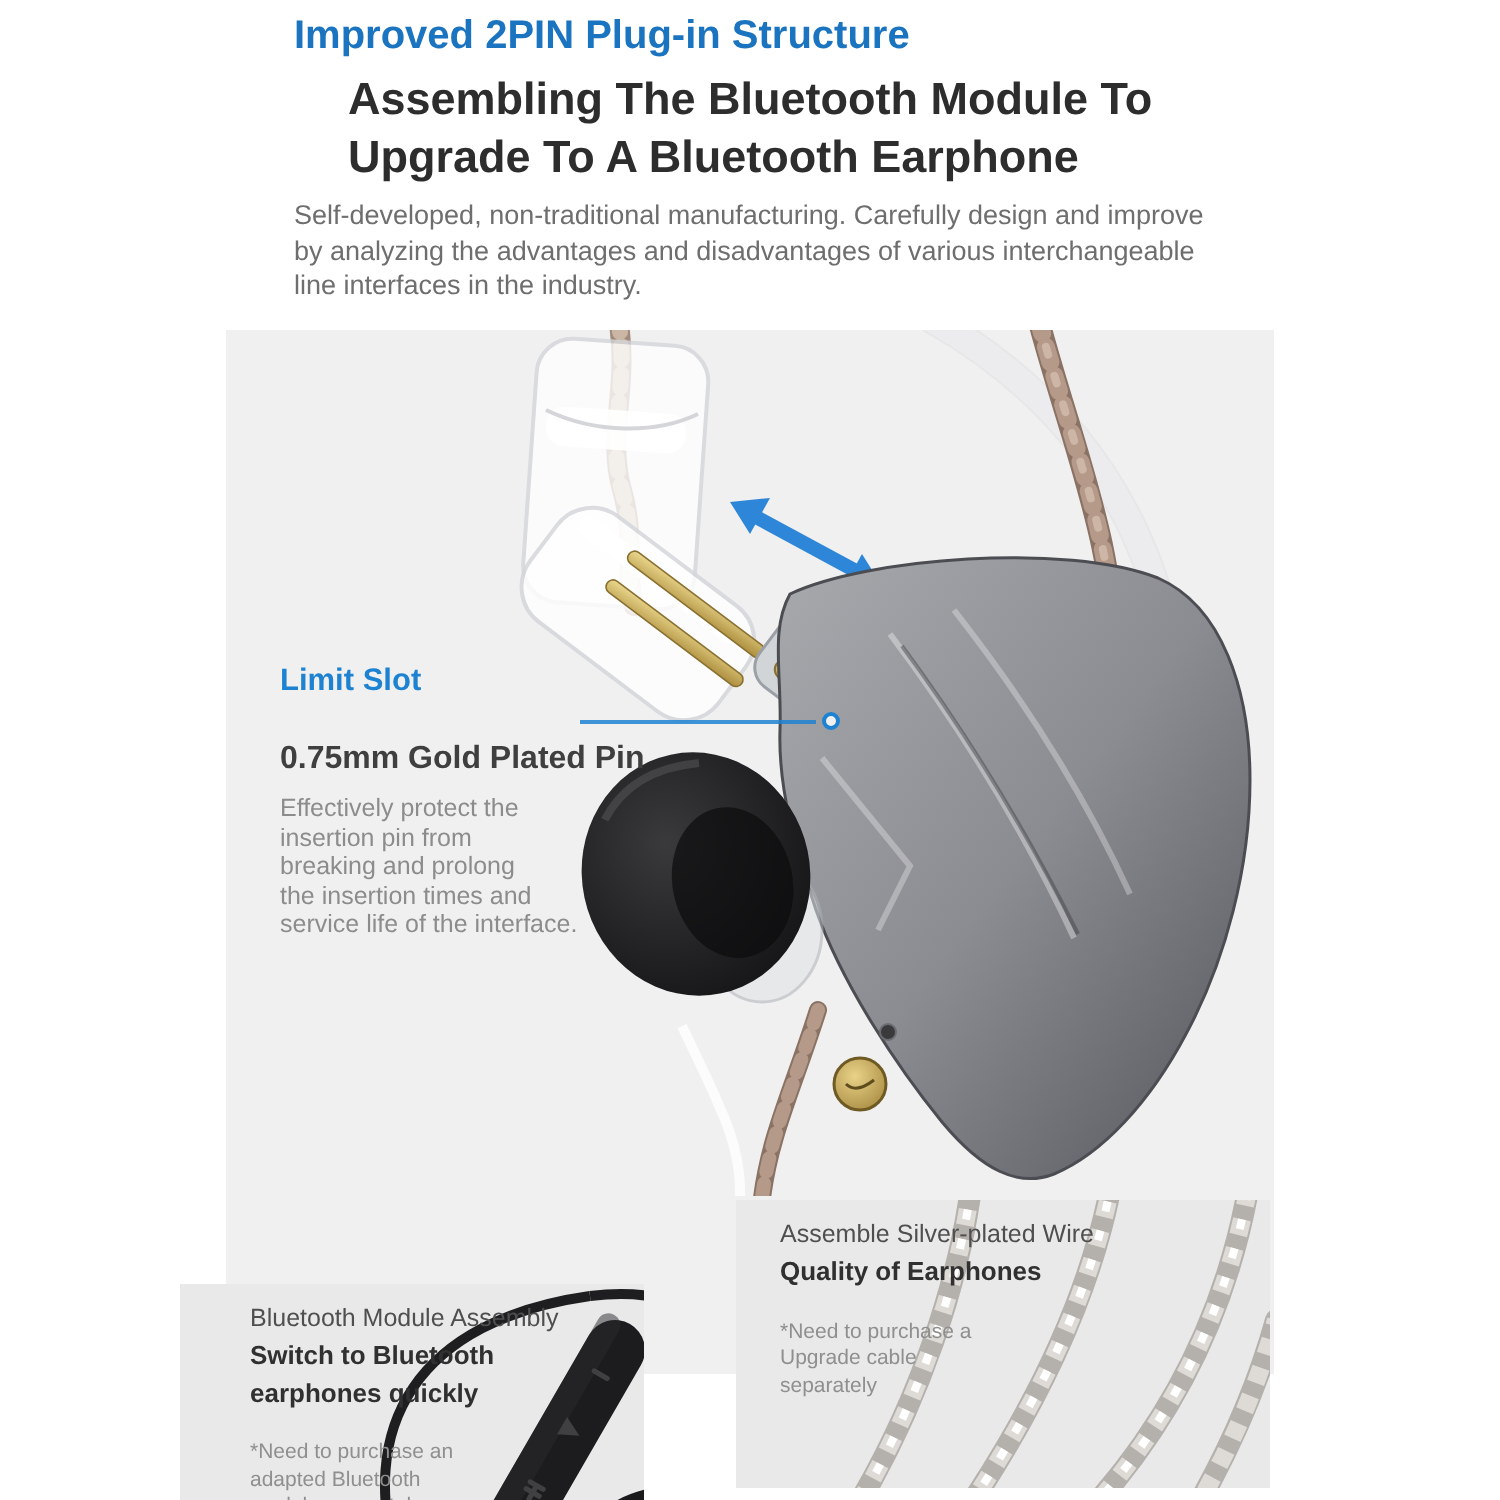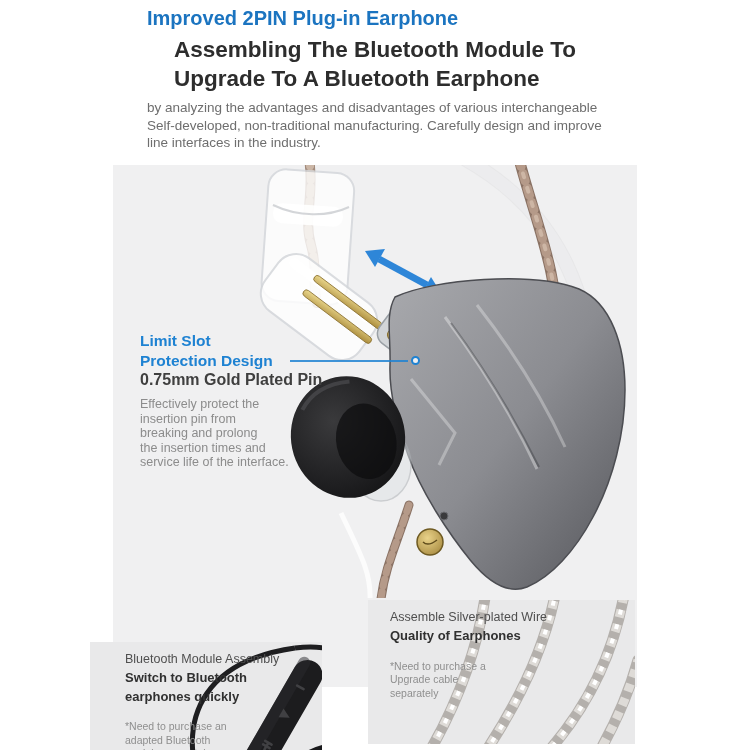--- a/index.html
+++ b/index.html
@@ -41,30 +41,30 @@
   .panel.right .panel-text{left:22px;}
   .kicker{font-size:12.5px;color:#4f4f4f;white-space:nowrap;margin-bottom:3px;}
   .feature-title{font-size:13px;font-weight:bold;color:#303030;line-height:18.5px;white-space:nowrap;}
   .note{margin-top:14px;font-size:10.5px;color:var(--note-text);line-height:13.5px;white-space:nowrap;}
 </style>
 </head>
 <body>
 
 <div class="canvas">
 
-  <div class="eyebrow">Improved 2PIN Plug-in Earphone</div>
+  <div class="eyebrow">Improved 2PIN Plug-in Structure</div>
 
   <div class="main-title">
     <div>Assembling The Bluetooth Module To</div>
     <div>Upgrade To A Bluetooth Earphone</div>
   </div>
 
   <div class="intro">
+    <div>Self-developed, non-traditional manufacturing. Carefully design and improve</div>
     <div>by analyzing the advantages and disadvantages of various interchangeable</div>
-    <div>Self-developed, non-traditional manufacturing. Carefully design and improve</div>
     <div>line interfaces in the industry.</div>
   </div>
 
   <div class="hero">
     <svg class="scene" width="524" height="433" viewBox="0 0 524 433">
       <defs>
         <linearGradient id="shellGrad" x1="0" y1="0" x2="1" y2="1">
           <stop offset="0" stop-color="#a8a9ad"></stop>
           <stop offset="0.5" stop-color="#8b8c91"></stop>
           <stop offset="1" stop-color="#55565b"></stop>
@@ -148,21 +148,20 @@
       <g transform="rotate(-12 235 272)">
         <ellipse cx="235" cy="272" rx="57" ry="61" fill="url(#tipGrad)"></ellipse>
         <ellipse cx="252" cy="280" rx="30" ry="38" fill="#0c0c0d" opacity="0.7"></ellipse>
         <path d="M 196 236 q 18 -22 52 -18" fill="none" stroke="#5a5a5e" stroke-width="4" opacity="0.5"></path>
       </g>
     </svg>
 
     <div class="callout">
       <div class="callout-blue">
         <div>Limit Slot</div>
-        <div>Protection Design</div>
       </div>
       <div class="callout-line"></div>
       <div class="callout-dot"></div>
       <div class="callout-sub">0.75mm Gold Plated Pin</div>
       <div class="callout-body">
         <div>Effectively protect the</div>
         <div>insertion pin from</div>
         <div>breaking and prolong</div>
         <div>the insertion times and</div>
         <div>service life of the interface.</div>

